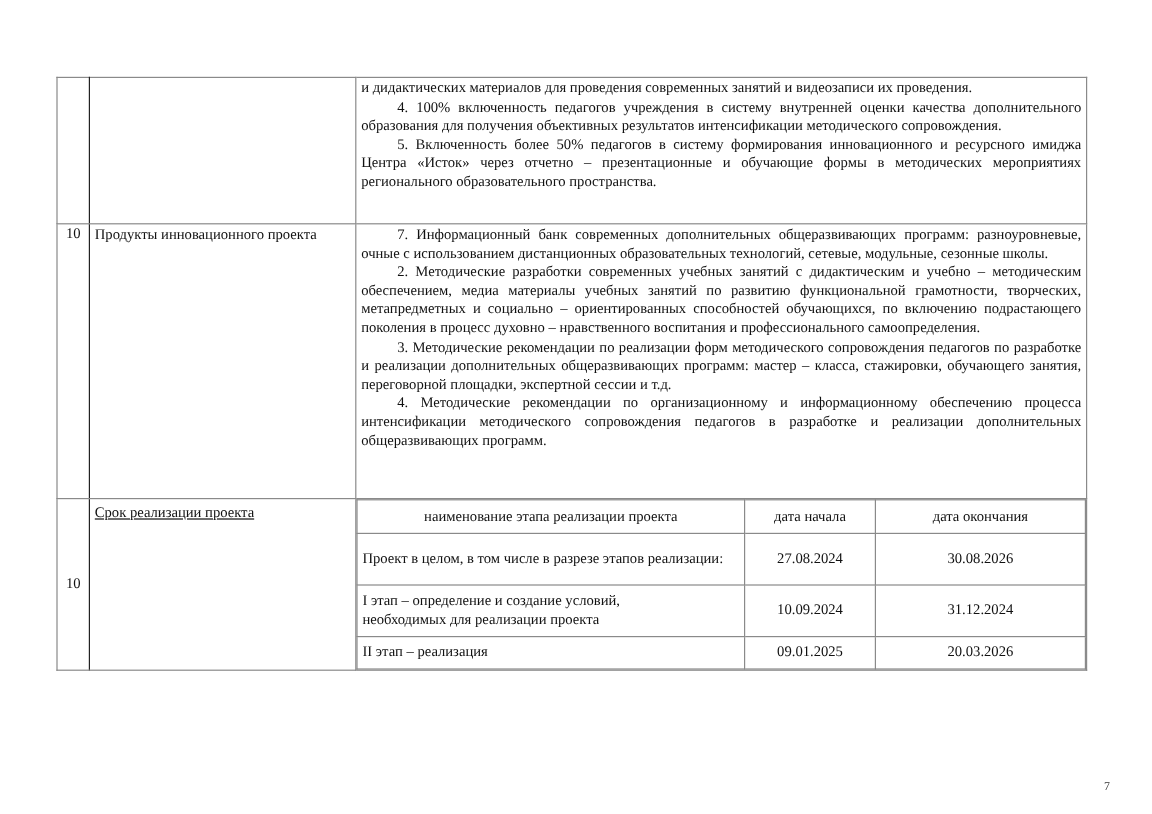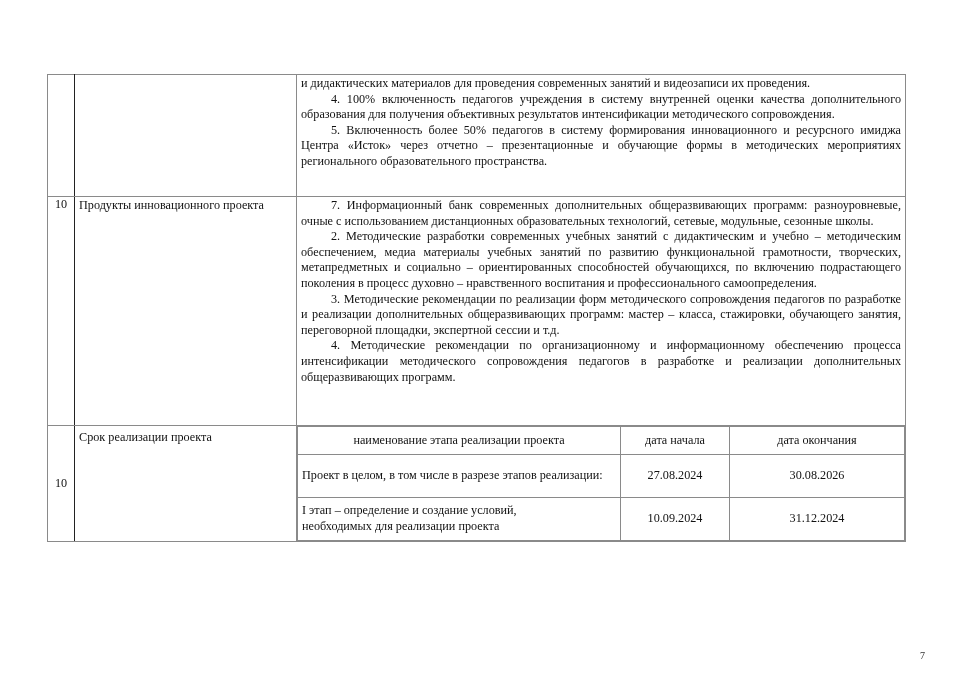--- a/index.html
+++ b/index.html
@@ -1,19 +1,19 @@
 <!DOCTYPE html>
 <html><head>
 <meta charset="utf-8">
 <style>
   html, body { margin: 0; padding: 0; background: #fff; }
   body { width: 960px; height: 678px; position: relative; overflow: hidden;
          font-family: "Liberation Serif", "DejaVu Serif", serif; color: #111; }
   .page { position: absolute; left: 0; top: 0; width: 960px; height: 678px; }
-  table.main { position: absolute; left: 47px; top: 74px; width: 859px;
+  table.main { position: absolute; left: 47px; top: 64px; width: 859px;
                border-collapse: collapse; font-size: 12.2px; line-height: 15.6px; }
   table.main > tbody > tr > td { border: 1px solid #8a8a8a; vertical-align: top; padding: 0; }
   td.num { width: 26px; text-align: center; border-right: 1.5px solid #222 !important; }
   td.label { width: 213px; padding: 1px 4px !important; }
   td.content { padding: 1px 4px 2px 4px !important; text-align: justify; }
   .para { text-indent: 30px; text-align: justify; }
   .para.first { text-indent: 0; }
   table.stages { width: 100%; border-collapse: collapse; font-size: 12.2px; }
   table.stages td { border: 1px solid #8a8a8a; padding: 2px 4px; vertical-align: middle; }
   table.stages tr.dark td { border-top: 1.5px solid #222; }
@@ -46,39 +46,44 @@
         <td class="content">
           <div class="para">7. Информационный банк современных дополнительных общеразвивающих программ: разноуровневые, очные с использованием дистанционных образовательных технологий, сетевые, модульные, сезонные школы.</div>
           <div class="para">2. Методические разработки современных учебных занятий с дидактическим и учебно – методическим обеспечением, медиа материалы учебных занятий по развитию функциональной грамотности, творческих, метапредметных и социально – ориентированных способностей обучающихся, по включению подрастающего поколения в процесс духовно – нравственного воспитания и профессионального самоопределения.</div>
           <div class="para">3. Методические рекомендации по реализации форм методического сопровождения педагогов по разработке и реализации дополнительных общеразвивающих программ: мастер – класса, стажировки, обучающего занятия, переговорной площадки, экспертной сессии и т.д.</div>
           <div class="para">4. Методические рекомендации по организационному и информационному обеспечению процесса интенсификации методического сопровождения педагогов в разработке и реализации дополнительных общеразвивающих программ.</div>
         </td>
       </tr>
 
       <tr>
         <td class="num mid">10</td>
-        <td class="label" style="padding-top:4px !important;">Срок реализации проекта</td>
+        <td class="label" style="padding-top:4px !important;text-decoration:underline;">Срок реализации проекта</td>
         <td style="padding:0;">
           <table class="stages">
             <tbody>
                 <tr style="height:28px;">
               <td class="c name">наименование этапа реализации проекта</td>
               <td class="c start">дата начала</td>
               <td class="c">дата окончания</td>
             </tr>
             <tr style="height:43px;">
               <td class="name" style="text-align:justify;">Проект в целом, в том числе в разрезе этапов реализации:</td>
               <td class="c">27.08.2024</td>
               <td class="c">30.08.2026</td>
             </tr>
             <tr style="height:43px;padding-left:15px;">
               <td class="name"><span style="display:inline-block;width:250px;">I этап – определение и создание условий, необходимых для реализации проекта</span></td>
               <td class="c">10.09.2024</td>
               <td class="c">31.12.2024</td>
             </tr>
+            <tr class="dark" style="height:27px;">
+              <td class="name">II этап – реализация</td>
+              <td class="c">09.01.2025</td>
+              <td class="c">20.03.2026</td>
+            </tr>
           </tbody>
             </table>
         </td>
       </tr>
     </tbody>
   </table>
 
   <div class="pagenum">7</div>
 </div>
 

